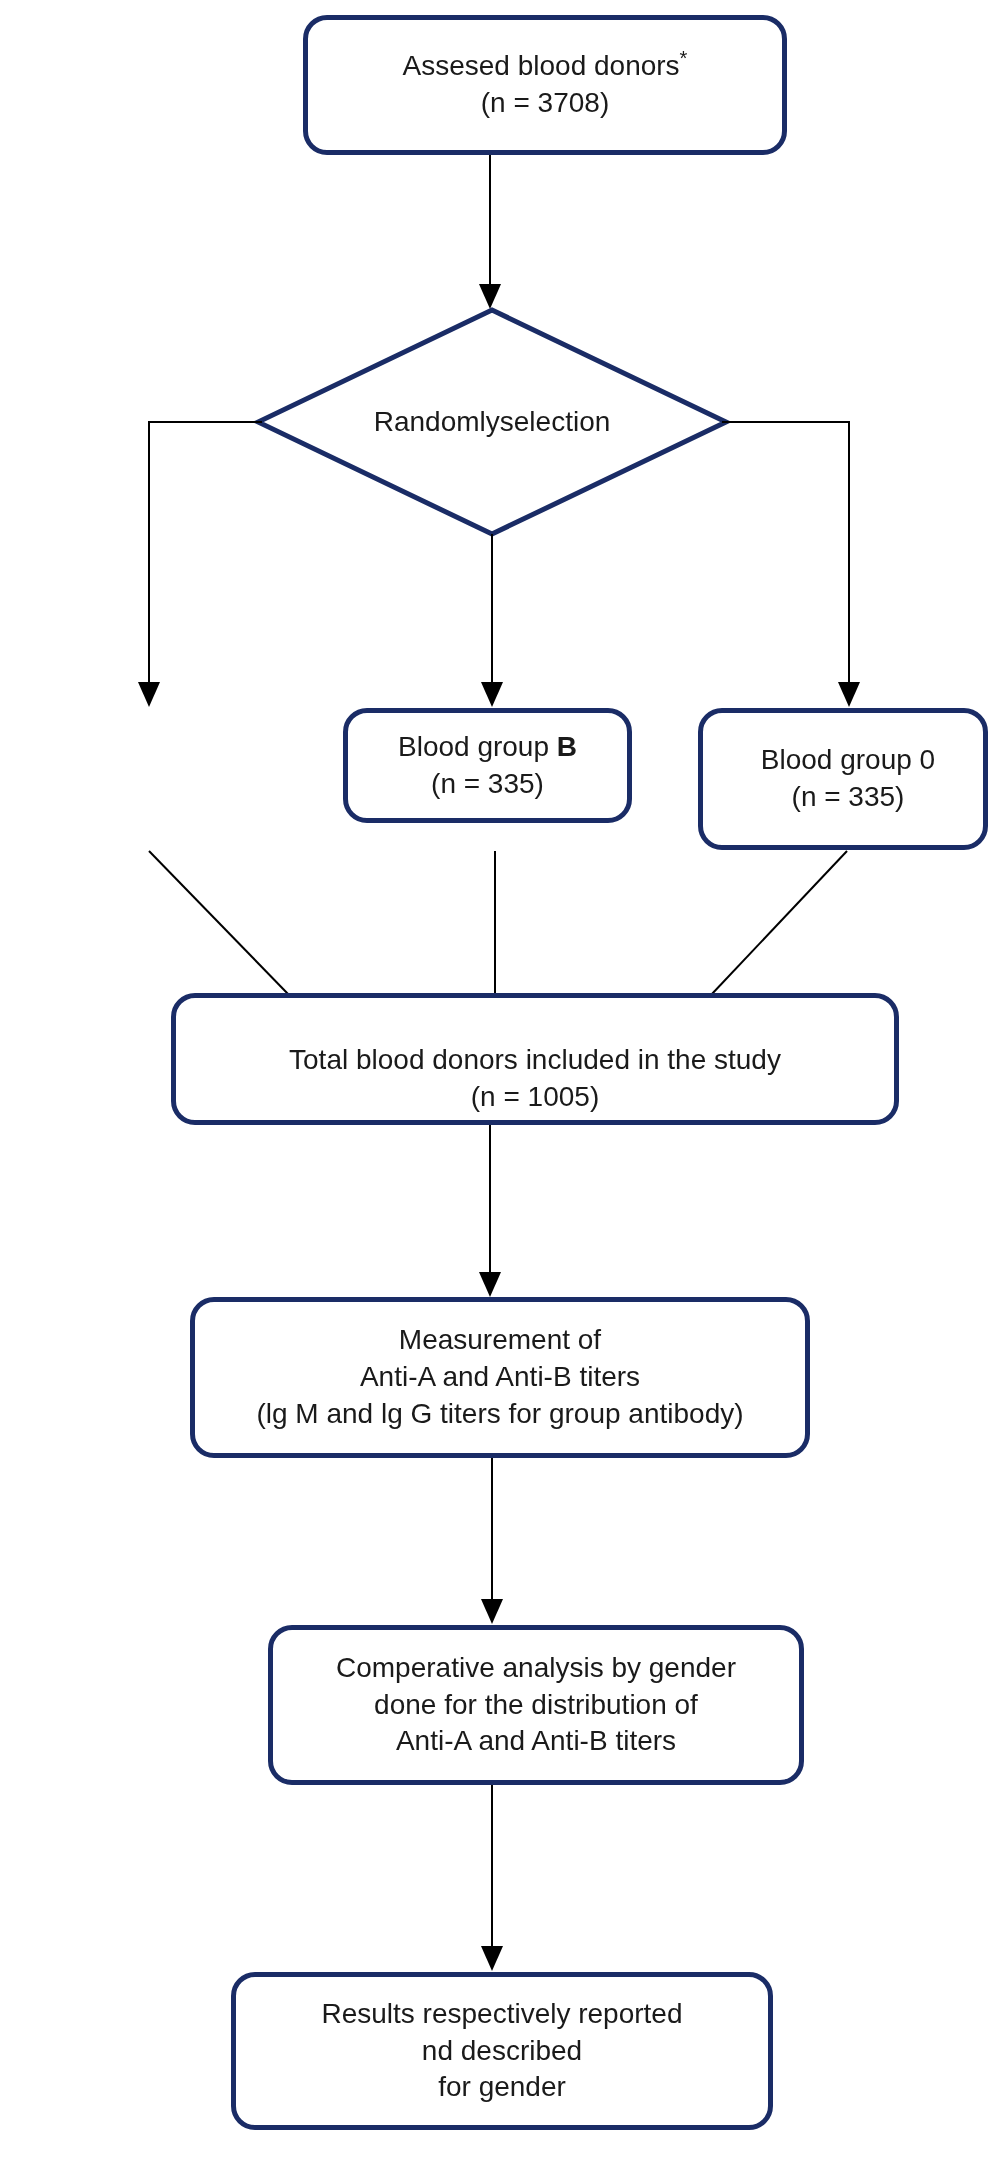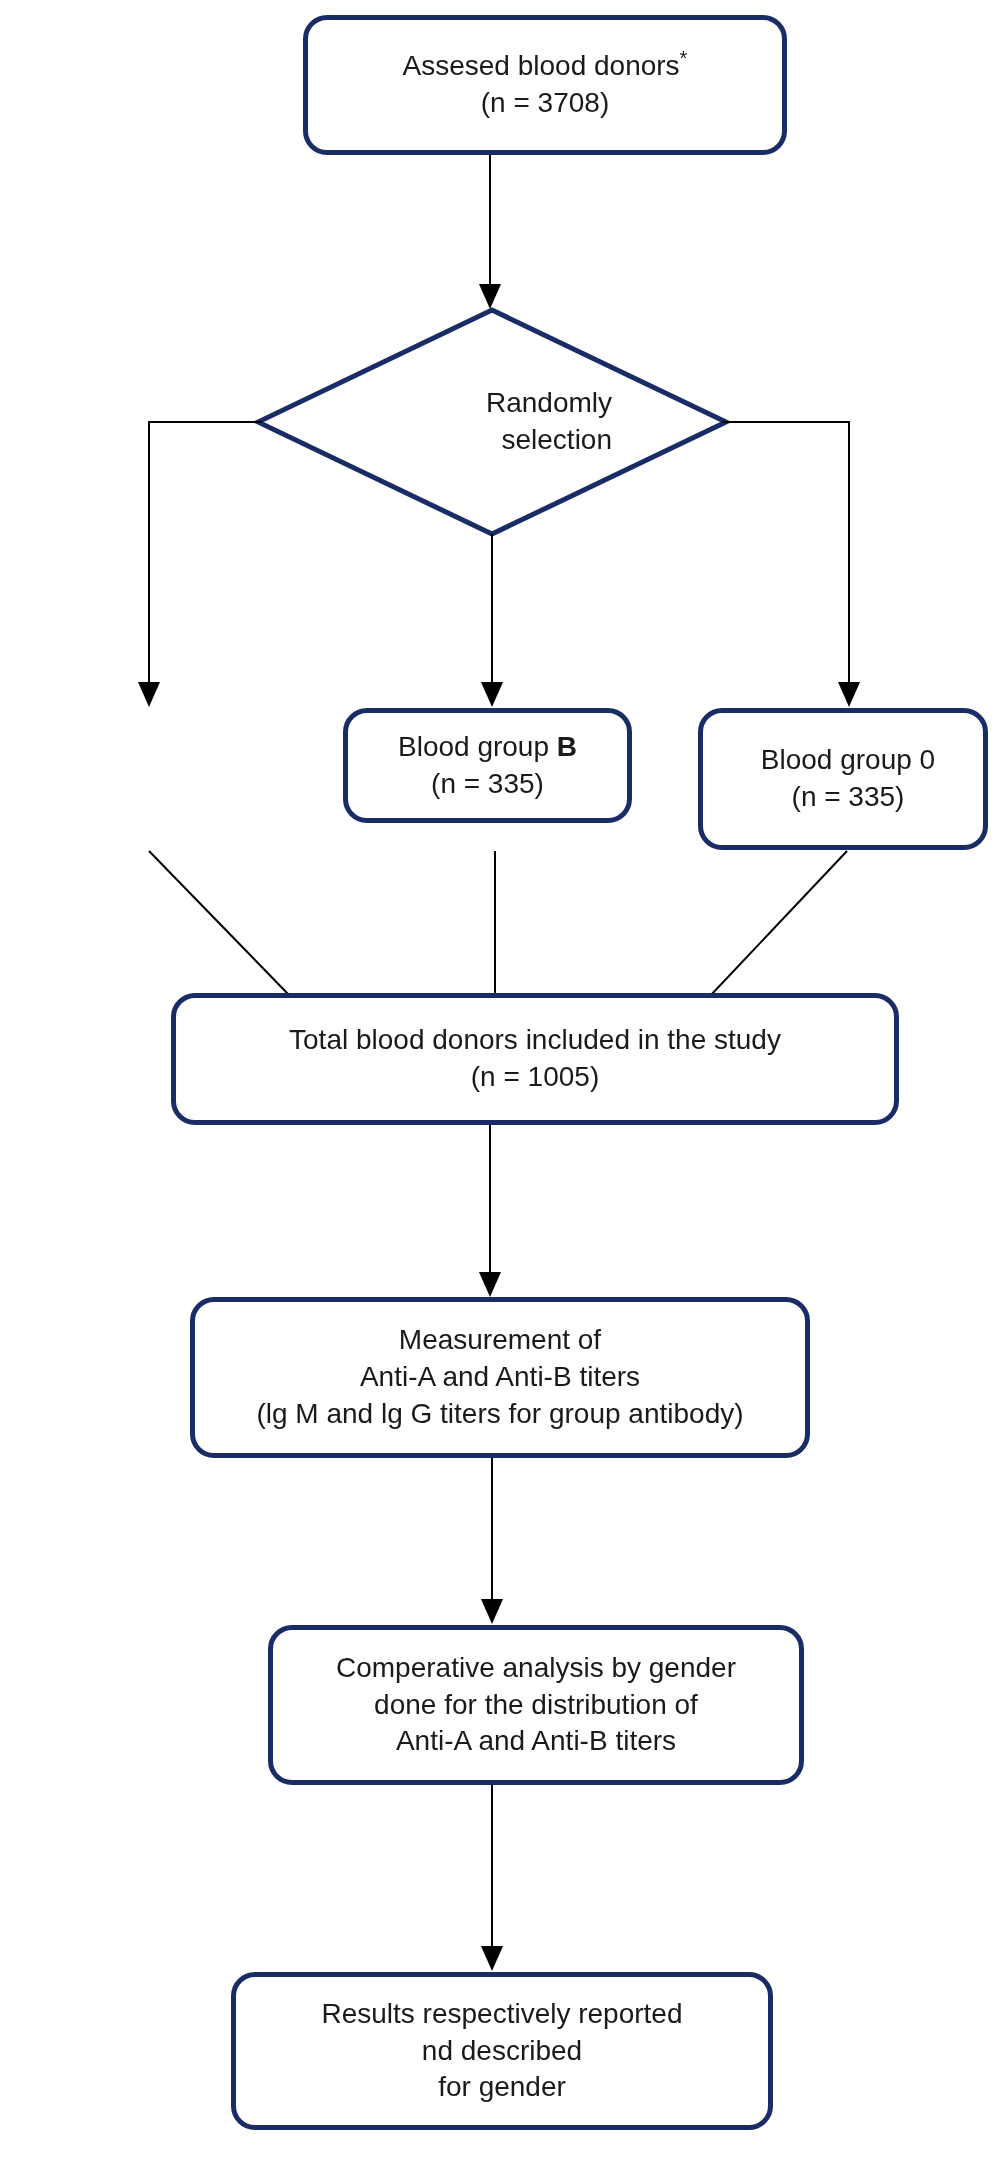--- a/index.html
+++ b/index.html
@@ -33,22 +33,22 @@
     align-items: center;
     justify-content: center;
     text-align: center;
     font-size: 28px;
     line-height: 1.32;
     padding: 4px 10px;
   }
   .diamond-label {
     position: absolute;
     display: flex;
-    flex-direction: column;
-    align-items: flex-end;
+    flex-direction: row;
+    align-items: center;
     justify-content: center;
     text-align: center;
     font-size: 28px;
     line-height: 1.32;
   }
   .node b { font-weight: bold; }
   sup.star { font-size: 0.72em; vertical-align: super; line-height: 0; }
 </style>
 </head>
 <body>
@@ -99,21 +99,21 @@
   <div class="node" style="left:343px; top:708px; width:289px; height:115px;">
     <div><span>Blood group </span><b>B</b></div>
     <div>(n = 335)</div>
   </div>
 
   <div class="node" style="left:698px; top:708px; width:290px; height:142px;padding-left:20px;">
     <div><span>Blood group </span><span>0</span></div>
     <div>(n = 335)</div>
   </div>
 
-  <div class="node" style="left:171px; top:993px; width:728px; height:132px;">
+  <div class="node" style="left:171px; top:993px; width:728px; height:132px;justify-content:flex-end;">
     <div>Total blood donors included in the study</div>
     <div>(n = 1005)</div>
   </div>
 
   <div class="node" style="left:190px; top:1297px; width:620px; height:161px;">
     <div>Measurement of</div>
     <div>Anti-A and Anti-B titers</div>
     <div>(lg M and lg G titers for group antibody)</div>
   </div>
 

